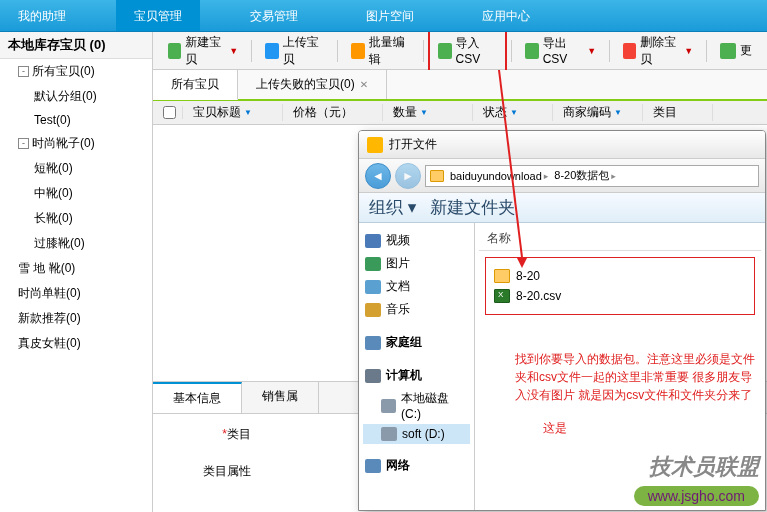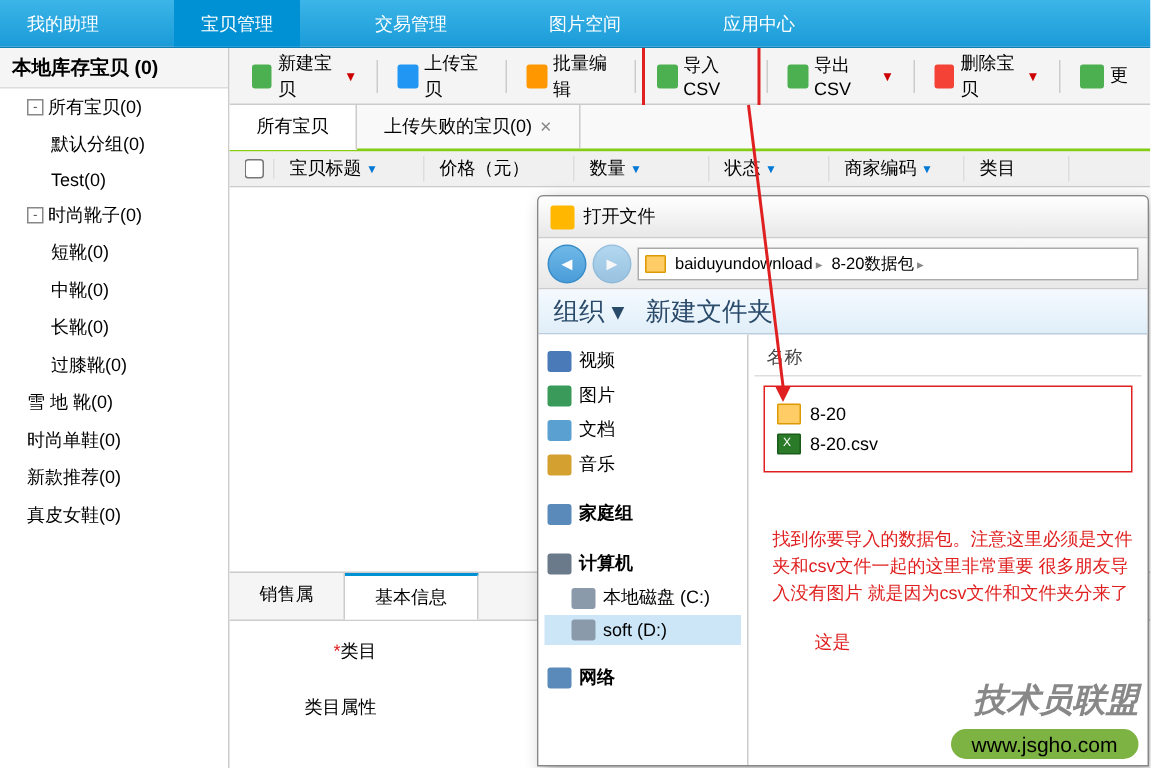--- a/index.html
+++ b/index.html
@@ -57,21 +57,21 @@
     .nav-btn.disabled { opacity: 0.5; }
     .addr-bar { flex: 1; height: 22px; border: 1px solid #aaa; background: #fff; display: flex; align-items: center; padding: 0 4px; gap: 6px; font-size: 11px; }
     .addr-seg { display: flex; align-items: center; gap: 2px; }
     .addr-seg .arr { color: #888; font-size: 9px; }
     .folder-tiny { width: 14px; height: 12px; background: #fc6; border: 1px solid #d90; border-radius: 1px; }
     
     .dlg-toolbar { background: linear-gradient(#f5faff, #e0eef8); height: 30px; display: flex; align-items: center; padding: 0 10px; gap: 14px; font-size: 17px; color: #2a4a6a; border-bottom: 1px solid #bcd; }
     .dlg-toolbar span { cursor: pointer; }
     
     .dlg-body { display: flex; height: calc(100% - 92px); }
-    .dlg-tree { width: 140px; background: #fff; border-right: 1px solid #ccc; padding: 6px 4px; overflow-y: auto; }
+    .dlg-tree { width: 116px; background: #fff; border-right: 1px solid #ccc; padding: 6px 4px; overflow-y: auto; }
     .dt-item { display: flex; align-items: center; gap: 5px; padding: 3px 2px; cursor: pointer; font-size: 12px; }
     .dt-item.sub { padding-left: 18px; }
     .dt-item.selected { background: #cde6f7; }
     .dt-ico { width: 16px; height: 14px; border-radius: 2px; }
     
     .dlg-files { flex: 1; padding: 4px; }
     .file-header { border-bottom: 1px solid #ddd; padding: 3px 8px; font-size: 12px; color: #444; }
     .file-box { border: 1px solid #e02020; margin: 6px; padding: 8px; }
     .file-item { display: flex; align-items: center; gap: 6px; padding: 3px 0; cursor: pointer; }
     .file-ico { width: 16px; height: 14px; }
@@ -79,21 +79,21 @@
     .file-ico.csv { background: #2a7a2a; border: 1px solid #1a5a1a; border-radius: 1px; position: relative; }
     .file-ico.csv::after { content: 'X'; color: #fff; font-size: 8px; position: absolute; left: 3px; top: 0; }
     
     .annotation { position: absolute; left: 515px; top: 350px; width: 240px; color: #e02020; font-size: 12px; line-height: 1.5; z-index: 20; }
     .annotation2 { position: absolute; left: 543px; top: 420px; color: #e02020; font-size: 12px; z-index: 20; }
     
     .arrow-line { position: absolute; left: 498px; top: 70px; width: 2px; height: 195px; background: #e02020; z-index: 15; transform: rotate(-7deg); transform-origin: top; }
     .arrow-head { position: absolute; left: 517px; top: 258px; width: 0; height: 0; border-left: 5px solid transparent; border-right: 5px solid transparent; border-top: 10px solid #e02020; z-index: 16; }
     
     .watermark { position: absolute; right: 8px; bottom: 30px; font-size: 22px; font-weight: bold; color: #888; font-style: italic; z-index: 30; }
-    .wm-url { position: absolute; right: 8px; bottom: 6px; background: #7cb342; color: #000000; padding: 2px 14px; border-radius: 10px; font-size: 14px; z-index: 30; }
+    .wm-url { position: absolute; right: 8px; bottom: 6px; background: #7cb342; color: #701a75; padding: 2px 14px; border-radius: 10px; font-size: 14px; z-index: 30; }
   </style>
 </head>
 <body>
 
 <div class="top-nav">
   <div class="top-nav-item">我的助理</div>
   <div class="top-nav-item active">宝贝管理</div>
   <div class="top-nav-item">交易管理</div>
   <div class="top-nav-item">图片空间</div>
   <div class="top-nav-item">应用中心</div>
@@ -210,22 +210,22 @@
       <div class="col-h" style="width:90px">
           <span>商家编码</span>
           <span class="sort-arr">▼</span>
         </div>
       <div class="col-h" style="width:70px">类目</div>
     </div>
 
     <div class="grid-body" style="height:165px"></div>
 
     <div class="detail-tabs">
+      <div class="detail-tab active">基本信息</div>
       <div class="detail-tab">销售属</div>
-      <div class="detail-tab active">基本信息</div>
     </div>
 
     <div class="form-area">
       <div class="form-row">
         <div class="form-label"><span class="required">*</span><span>类目</span></div>
       </div>
       <div class="form-row">
         <div class="form-label" style="width:80px">类目属性</div>
       </div>
     </div>

